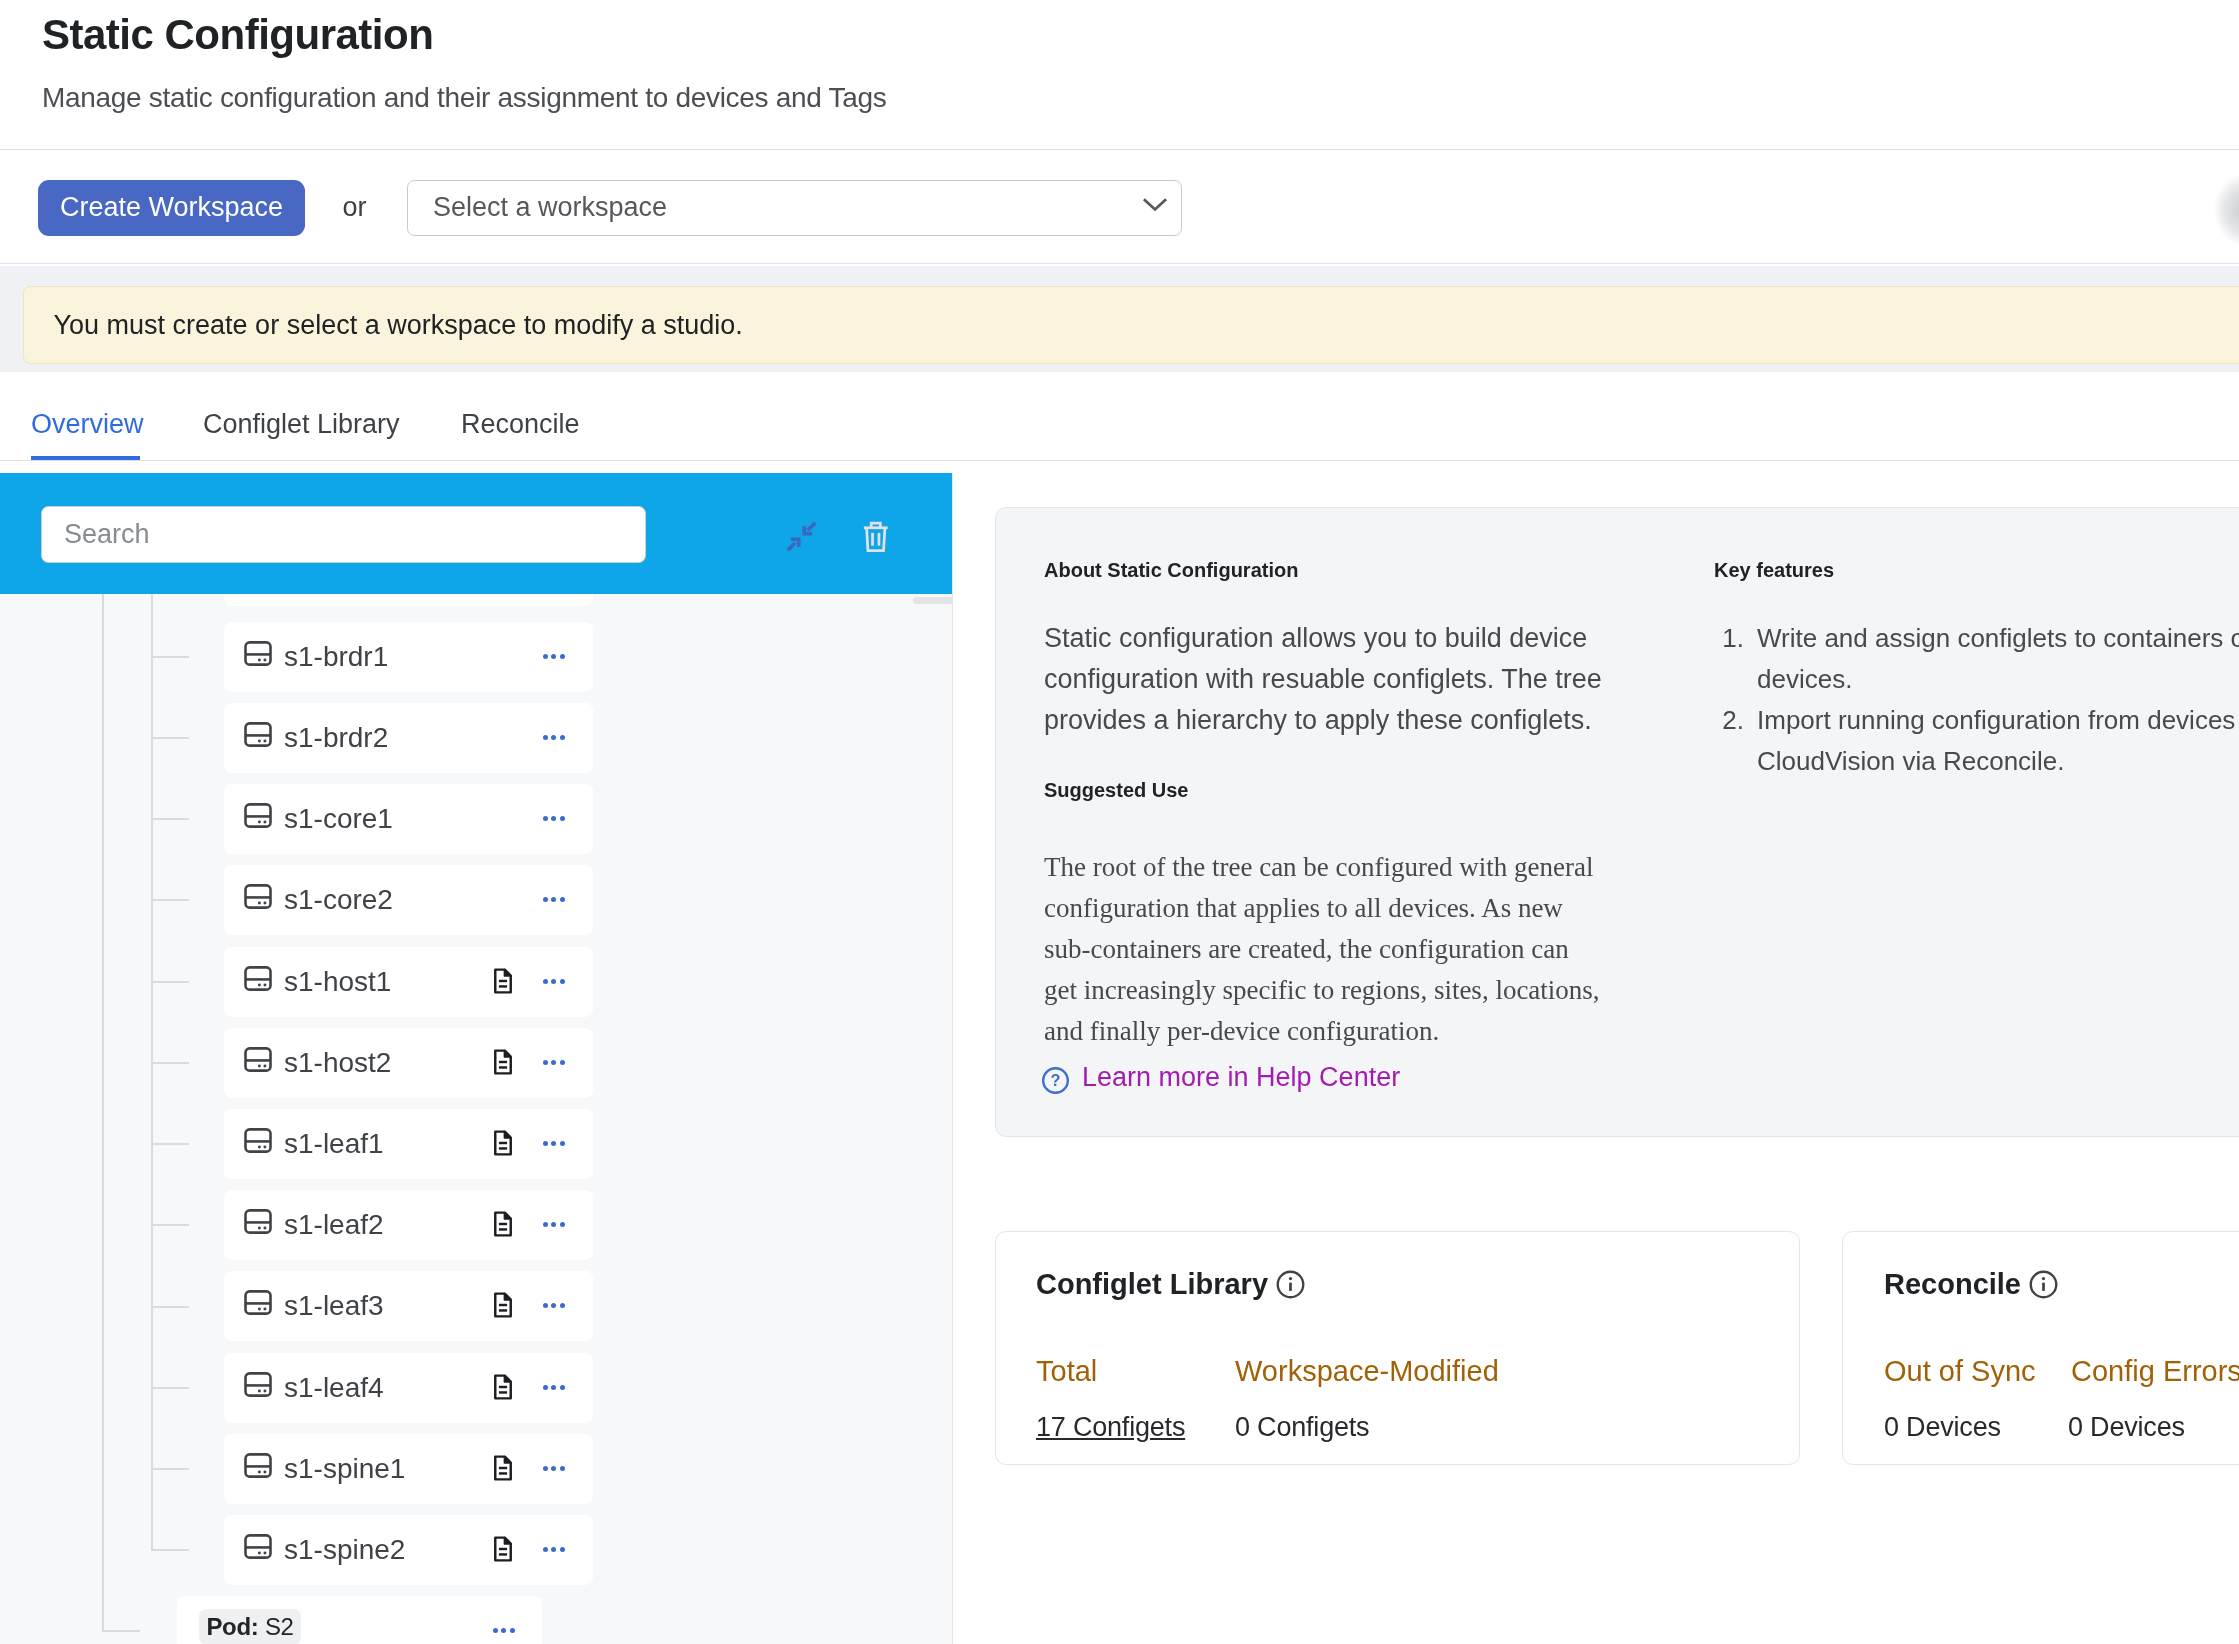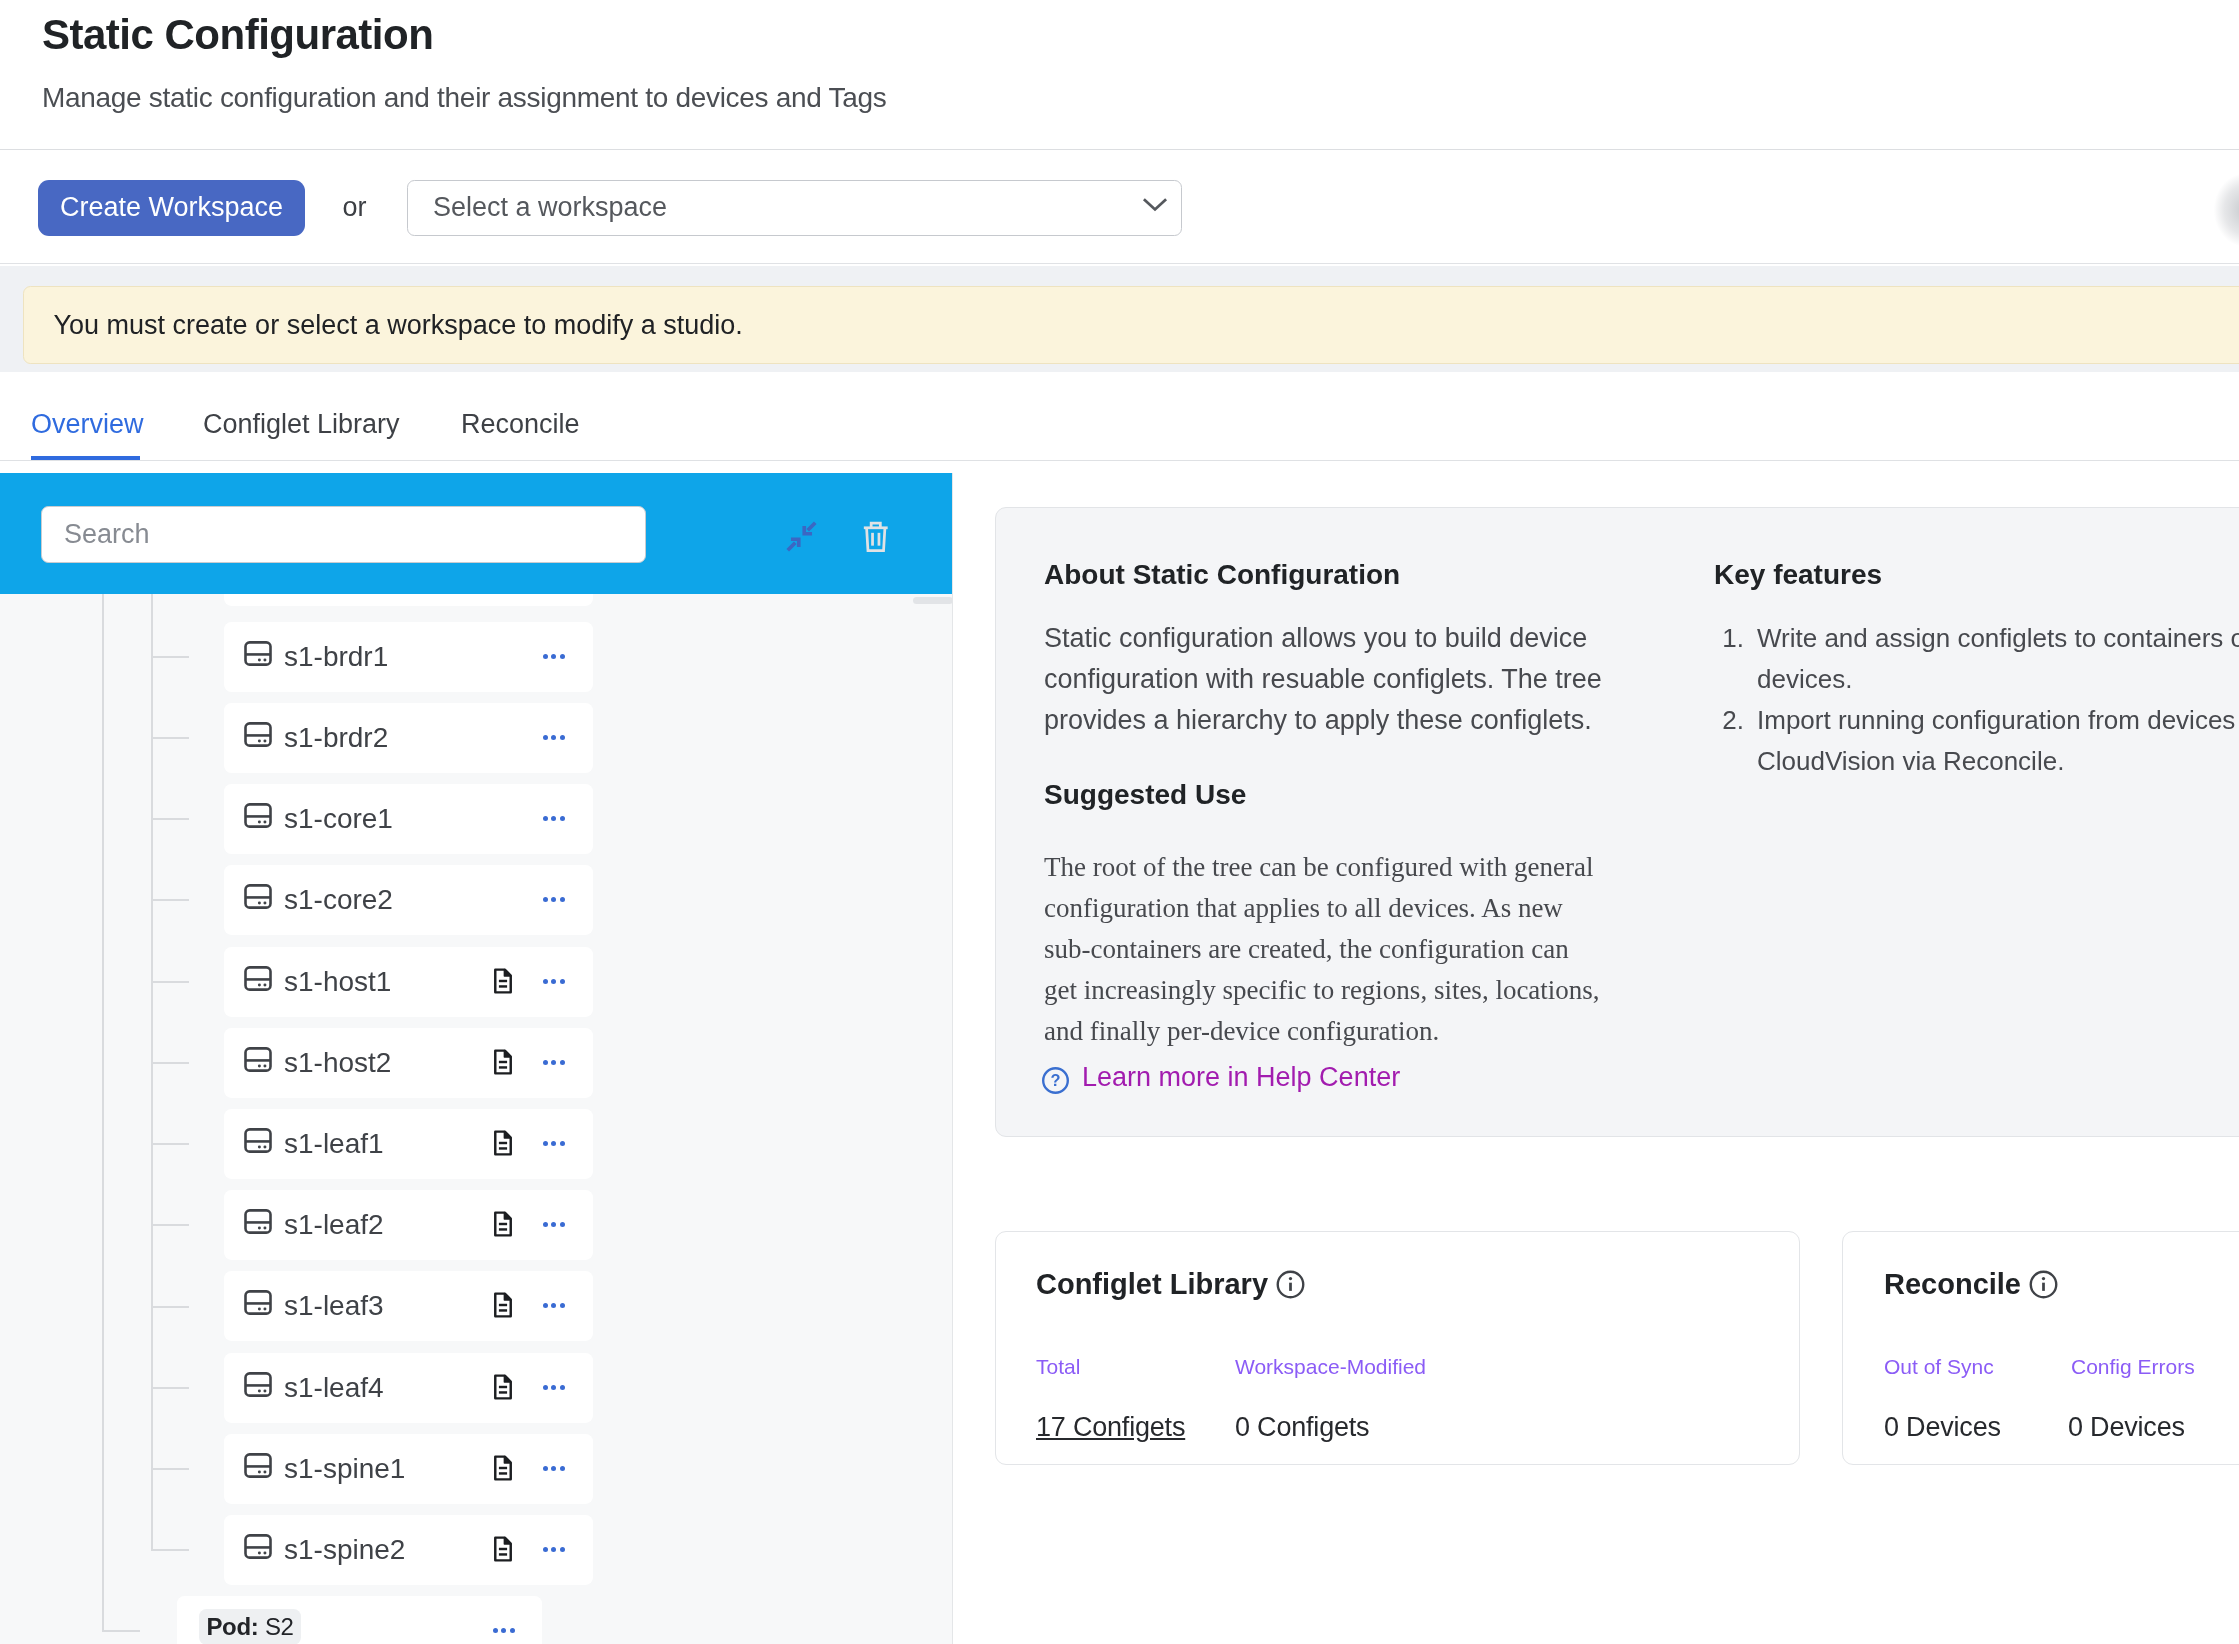--- a/index.html
+++ b/index.html
@@ -54,39 +54,39 @@
 .row .lbl { position:absolute; left:60px; top:0; height:70px; display:flex; align-items:center; font-size:28px; color:#3f4247; }
 .row .doc { position:absolute; left:269px; top:20px; }
 .dots { position:absolute; width:26px; height:70px; top:0; }
 .dots i { position:absolute; top:32px; width:5px; height:5px; border-radius:50%; background:#3a6bd3; }
 .dots i:nth-child(1){left:0;} .dots i:nth-child(2){left:8.3px;} .dots i:nth-child(3){left:16.6px;}
 .row .dots { left:319px; }
 #thumb { position:absolute; left:913px; top:2.8px; width:40px; height:7.4px; background:#e2e4e7; border-radius:3.7px; }
 
 
 #about { left:995px; top:507px; width:1477px; height:630px; background:#f4f5f7; border:0.9px solid #e2e4e7; border-radius:11px; }
-.h2 { font-weight:700; font-size:28px; color:#202326; }
+.h2 { font-weight:700; font-size:20px; color:#202326; }
 .body-txt { font-size:27px; color:#47494e; line-height:41px; }
 #about-h { left:48px; top:51px; }
 #about-p1 { left:48px; top:110px; }
 #sug-h { left:48px; top:271px; }
 #sug-p { left:48px; top:339px;font-family:Liberation Serif, serif; }
 #learn { left:44px; top:557px; height:30px; }
 #learn svg { position:absolute; left:0; top:0; }
 #learn .lt { position:absolute; left:42px; top:-2.8px; font-size:27px; color:#a21caf; white-space:nowrap; }
 #key-h { left:718px; top:51px; }
 #key-list { left:718px; top:110px; width:738px; font-size:26px; }
 #key-list .li { position:relative; padding-left:43px; white-space:nowrap; }
 #key-list .num { position:absolute; left:8.3px; top:0; }
 
 .card { background:#fff; border:0.9px solid #e3e5e8; border-radius:11px; }
 #cl-card { left:995px; top:1231px; width:805px; height:234px; }
 #rc-card { left:1842px; top:1231px; width:480px; height:234px; }
 .card-h { position:absolute; font-weight:700; font-size:29px; color:#202326; white-space:nowrap; }
-.lab { position:absolute; font-size:21px; color:#8b5cf6; white-space:nowrap; }
+.lab { position:absolute; font-size:29px; color:#a16207; white-space:nowrap; }
 .val { position:absolute; font-size:27px; color:#27292d; white-space:nowrap; letter-spacing:-0.2px; }
 
 #fab { left:2208px; top:153px; width:31px; height:114px;
   background:radial-gradient(ellipse 46px 54px at 37px 57px, rgba(88,94,106,.33) 0%, rgba(88,94,106,.15) 45%, rgba(88,94,106,0) 68%); }
 </style>
 </head>
 <body>
 
 <div class="abs" id="hdr">
   <div class="abs" id="title">Static Configuration</div>

